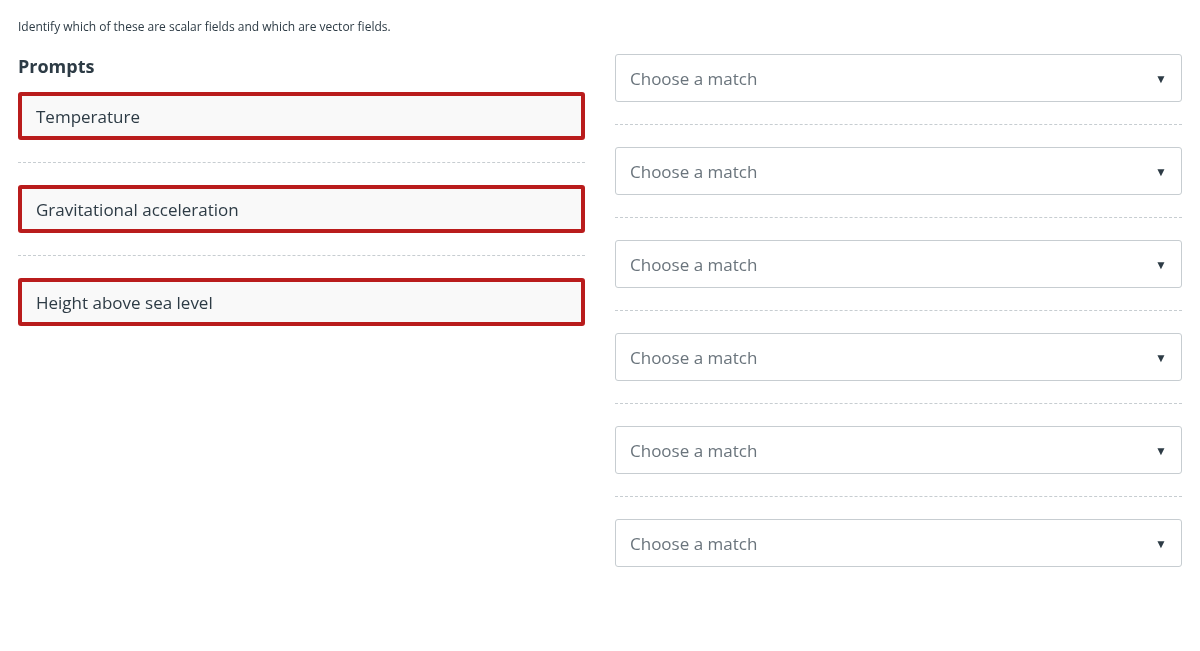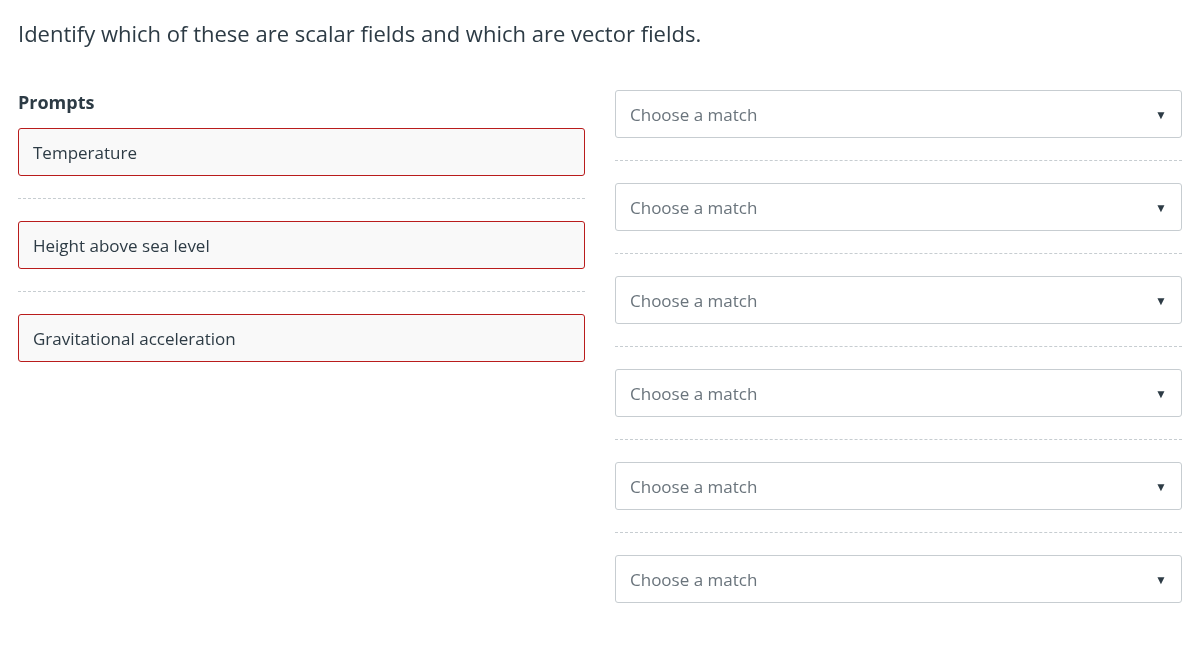--- a/index.html
+++ b/index.html
@@ -9,23 +9,23 @@
     }
     body {
       font-family: "Open Sans", "Helvetica Neue", Arial, sans-serif;
       font-size: 17px;
       color: #2d3b45;
       background: #ffffff;
       padding: 18px 18px 0 18px;
       width: 1200px;
     }
     .question-text {
-      font-size: 22px;
+      font-size: 12px;
       color: #2d3b45;
-      margin-bottom: 42px;
+      margin-bottom: 19px;
       font-weight: 400;
     }
     .columns {
       display: flex;
       gap: 30px;
     }
     .col {
       flex: 1;
     }
     .col-header {
@@ -39,21 +39,21 @@
       padding-bottom: 22px;
       margin-bottom: 22px;
     }
     .row-wrap:last-child, .row-wrap.last {
       border-bottom: none;
       padding-bottom: 8px;
       margin-bottom: 8px;
     }
     .prompt-box {
       background: #f9f9f9;
-      border: 1px solid #b91c1c;
+      border: 4px solid #b91c1c;
       border-radius: 3px;
       padding: 12px 14px;
       font-size: 17px;
       color: #2d3b45;
       height: 48px;
       display: flex;
       align-items: center;
     }
     .answer-box {
       background: #ffffff;
@@ -83,26 +83,26 @@
   <div class="col">
     <div class="col-header">Prompts</div>
 
     <div class="row-wrap">
       <div class="prompt-box">
         <span>Temperature</span>
       </div>
     </div>
     <div class="row-wrap">
       <div class="prompt-box">
-        <span>Height above sea level</span>
+        <span>Gravitational acceleration</span>
       </div>
     </div>
     <div class="row-wrap">
       <div class="prompt-box">
-        <span>Gravitational acceleration</span>
+        <span>Height above sea level</span>
       </div>
     </div>
   </div>
 
   <div class="col">
 
     <div class="row-wrap">
       <div class="answer-box">
         <span>Choose a match</span>
         <span class="caret">▼</span>

